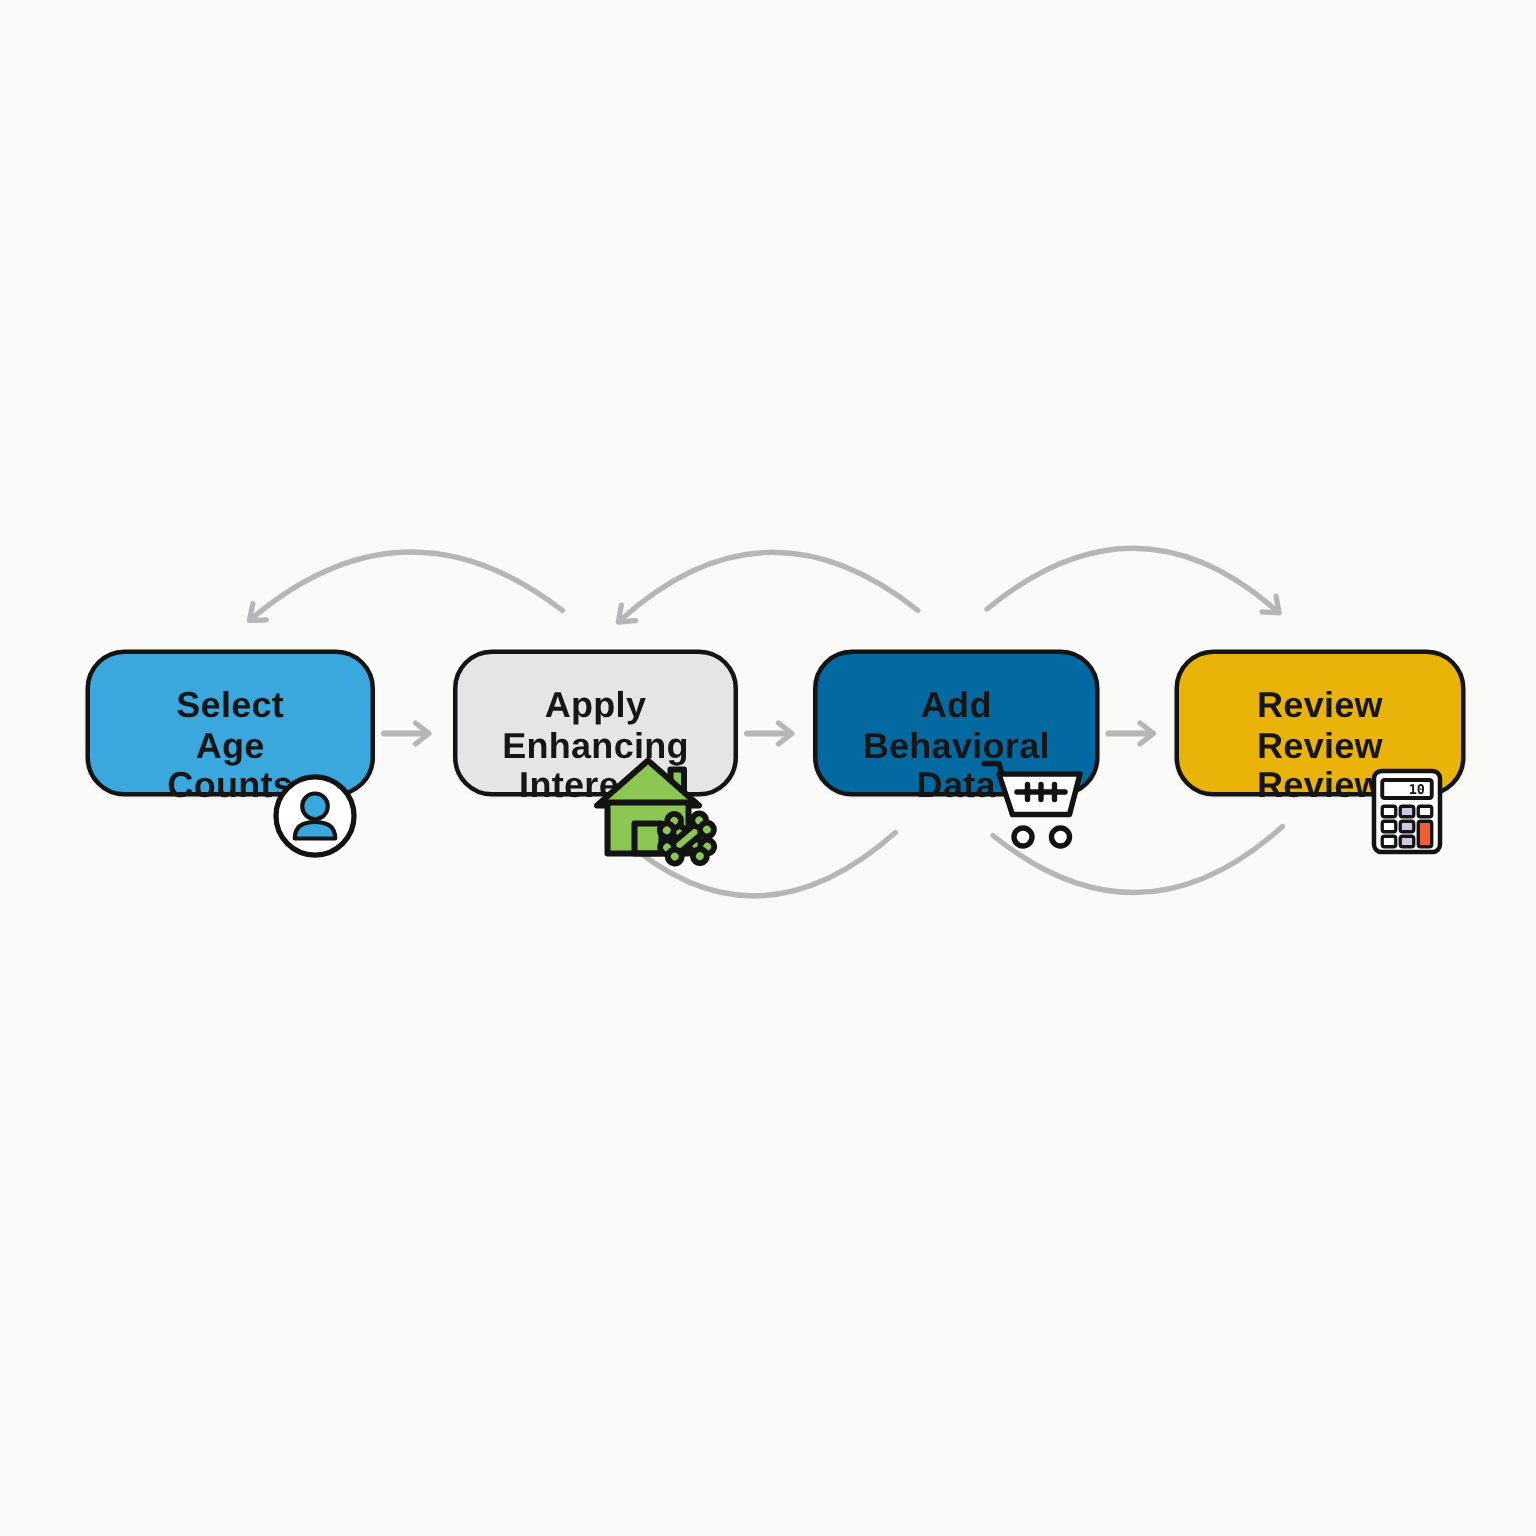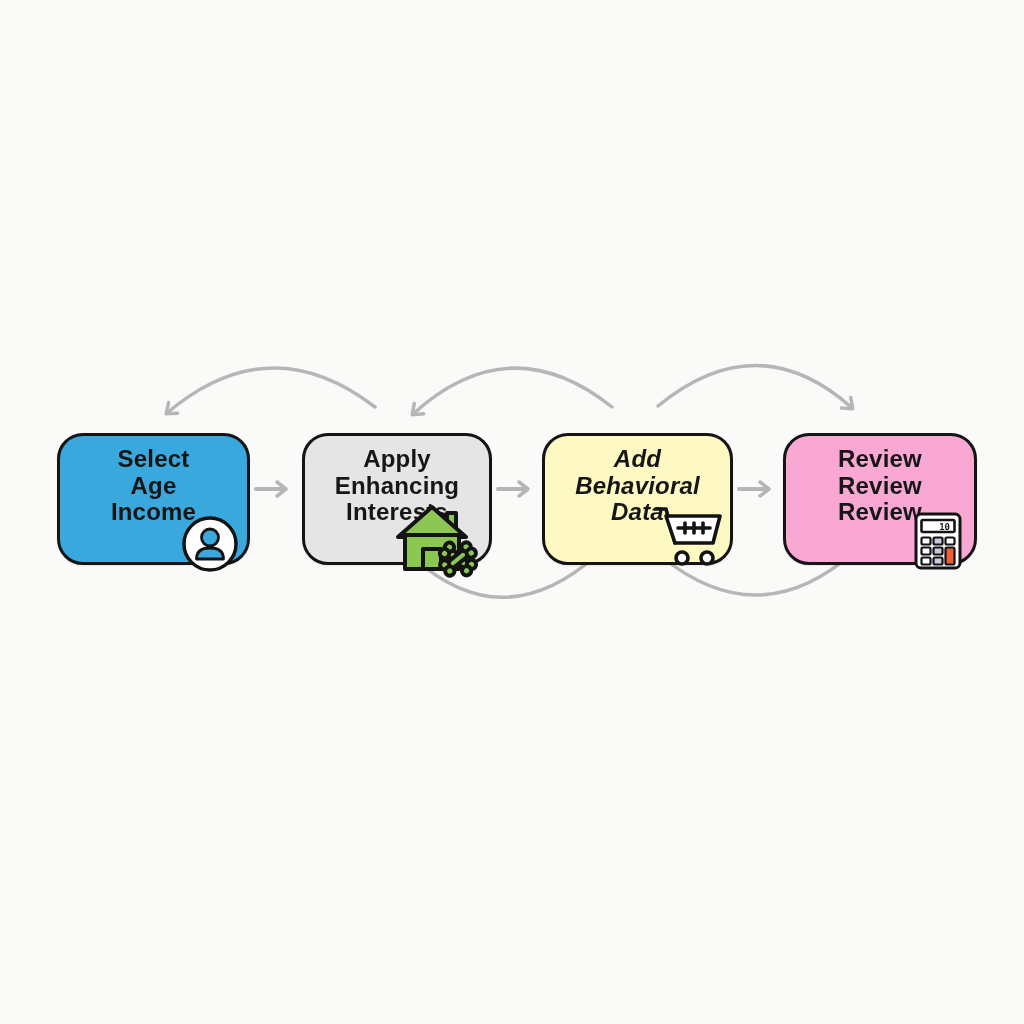--- a/index.html
+++ b/index.html
@@ -8,28 +8,28 @@
     font-family: "Liberation Sans", "DejaVu Sans", sans-serif;
     background: #fafaf9;
     position: relative;
     overflow: hidden;
   }
   .canvas { position: absolute; inset: 0; }
   .arrows-layer { position: absolute; left: 0; top: 0; width: 1024px; height: 1024px; pointer-events: none; }
   .step-box {
     position: absolute;
     top: 433px;
-    height: 132px;
+    height: 98px;
     border: 3px solid #141414;
     border-radius: 26px;
     display: flex;
     flex-direction: column;
     align-items: center;
     justify-content: flex-start;
-    padding-top: 10px;
+    padding-top: 22px;
     box-shadow: 0 1px 2px rgba(0,0,0,0.08);
   }
   .step-line {
     font-size: 24px;
     font-weight: bold;
     line-height: 26.5px;
     color: #161616;
     text-align: center;
     letter-spacing: 0.2px;
   }
@@ -77,36 +77,36 @@
 
       <path d="M 256 489 L 285 489" stroke-width="4" marker-end="url(#chev)"></path>
       <path d="M 498 489 L 527 489" stroke-width="4" marker-end="url(#chev)"></path>
       <path d="M 739 489 L 768 489" stroke-width="4" marker-end="url(#chev)"></path>
     </g>
   </svg>
 
   <div class="step-box box-1" style="background-color: rgb(58, 167, 221);">
     <div class="step-line">Select</div>
     <div class="step-line">Age</div>
-    <div class="step-line">Income</div>
+    <div class="step-line">Counts</div>
   </div>
 
   <div class="step-box box-2" style="background-color: #e5e5e5;">
     <div class="step-line">Apply</div>
     <div class="step-line">Enhancing</div>
     <div class="step-line">Interests</div>
   </div>
 
-  <div class="step-box box-3" style="background-color: #fef9c3; font-style: italic;">
+  <div class="step-box box-3" style="background-color: #0369a1;">
     <div class="step-line">Add</div>
     <div class="step-line">Behavioral</div>
     <div class="step-line">Data</div>
   </div>
 
-  <div class="step-box box-4" style="background-color: #f9a8d4;">
+  <div class="step-box box-4" style="background-color: #eab308;">
     <div class="step-line">Review</div>
     <div class="step-line">Review</div>
     <div class="step-line">Review</div>
   </div>
 
   <svg class="icon-svg icon-person" width="60" height="60" viewBox="0 0 60 60">
     <circle cx="30" cy="30" r="26" fill="#ffffff" stroke="#131313" stroke-width="3.5"></circle>
     <g fill="#3aa7dd" style="fill: rgb(58, 167, 221);">
       <circle cx="30" cy="23.5" r="8.5" stroke="#131313" stroke-width="2.8"></circle>
       <path d="M 16.5 45 Q 16.5 34 30 34 Q 43.5 34 43.5 45 Z" stroke="#131313" stroke-width="2.8" stroke-linejoin="round"></path>

